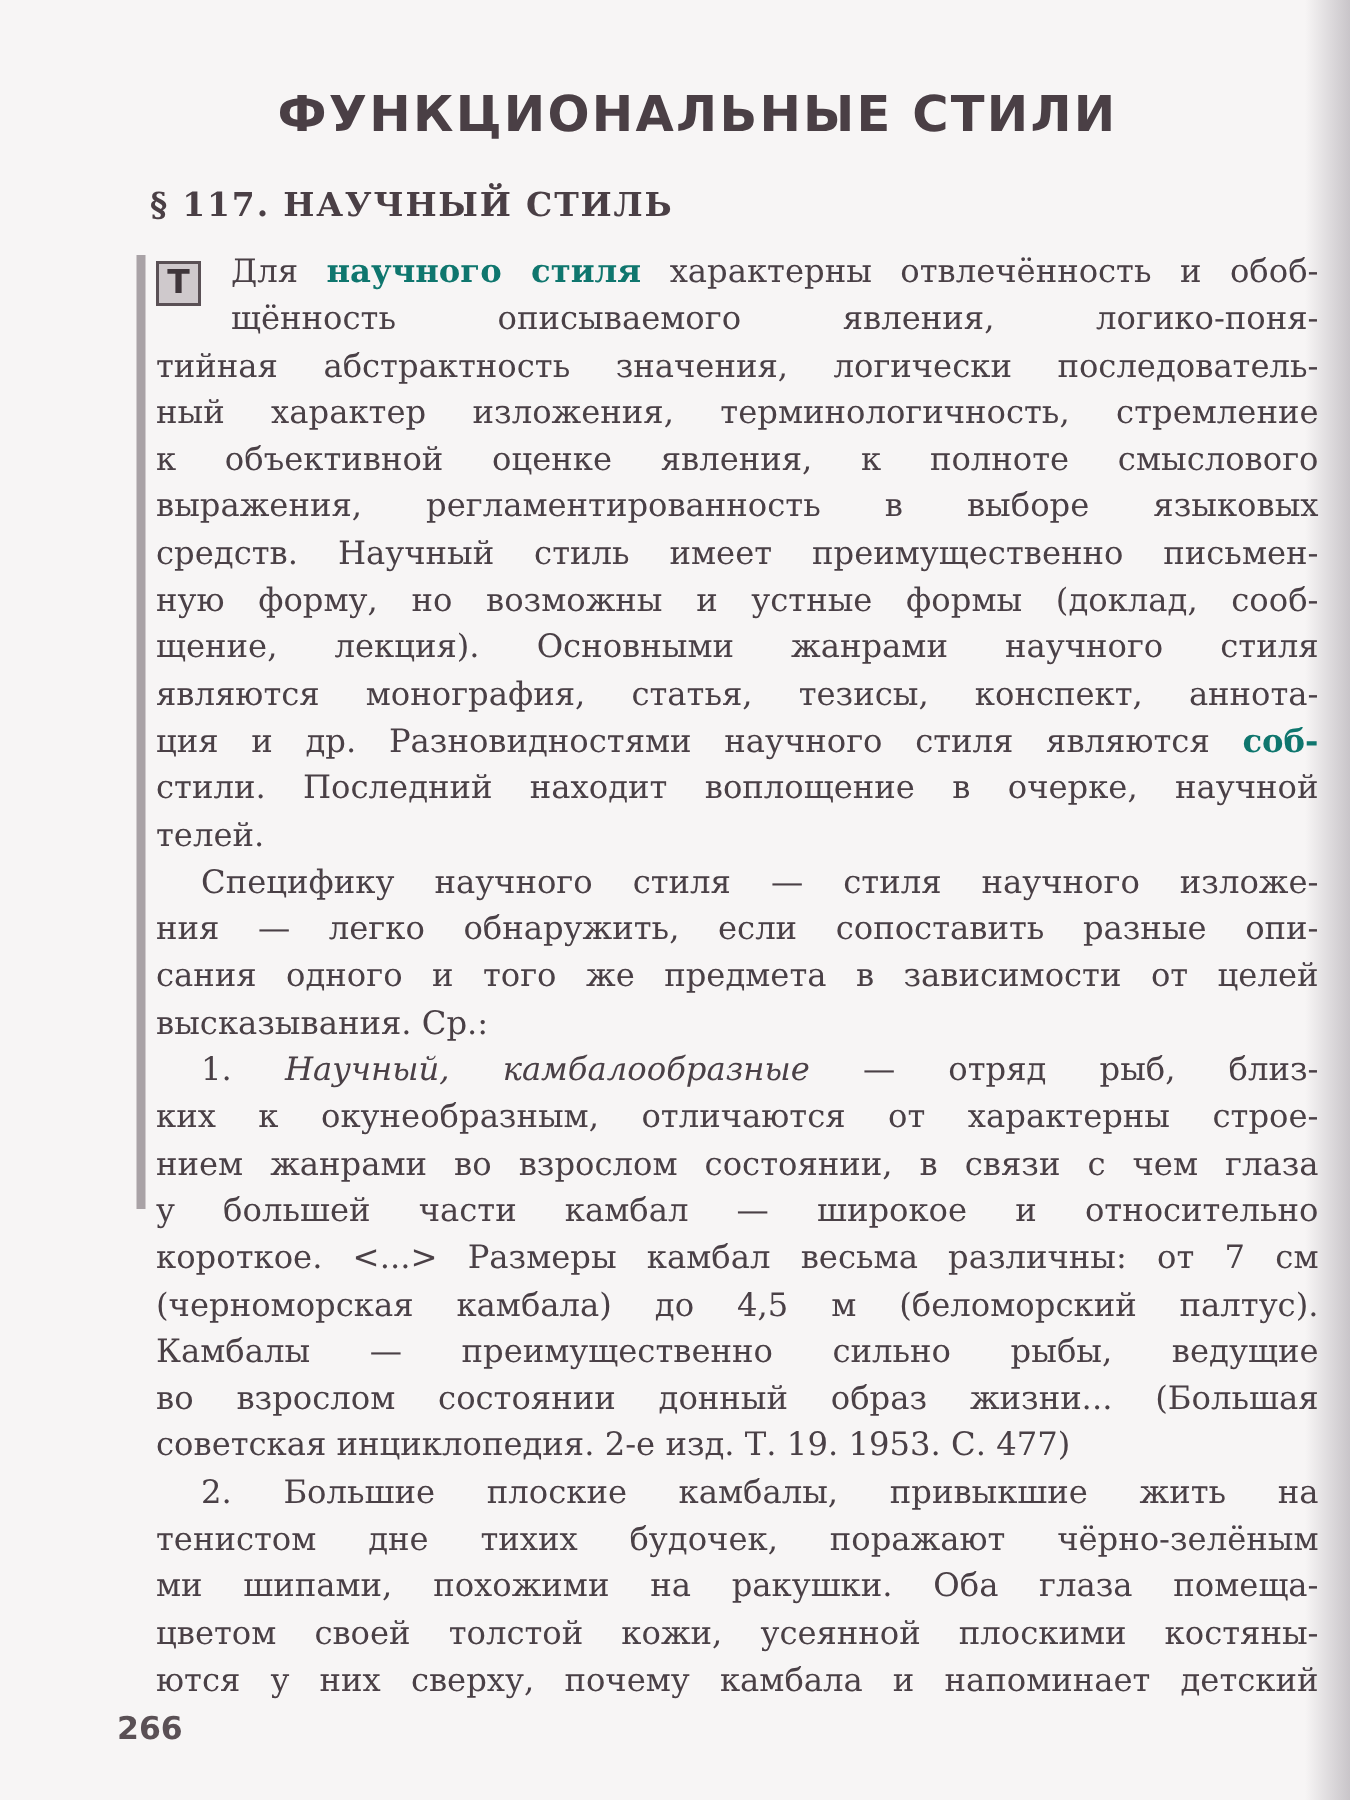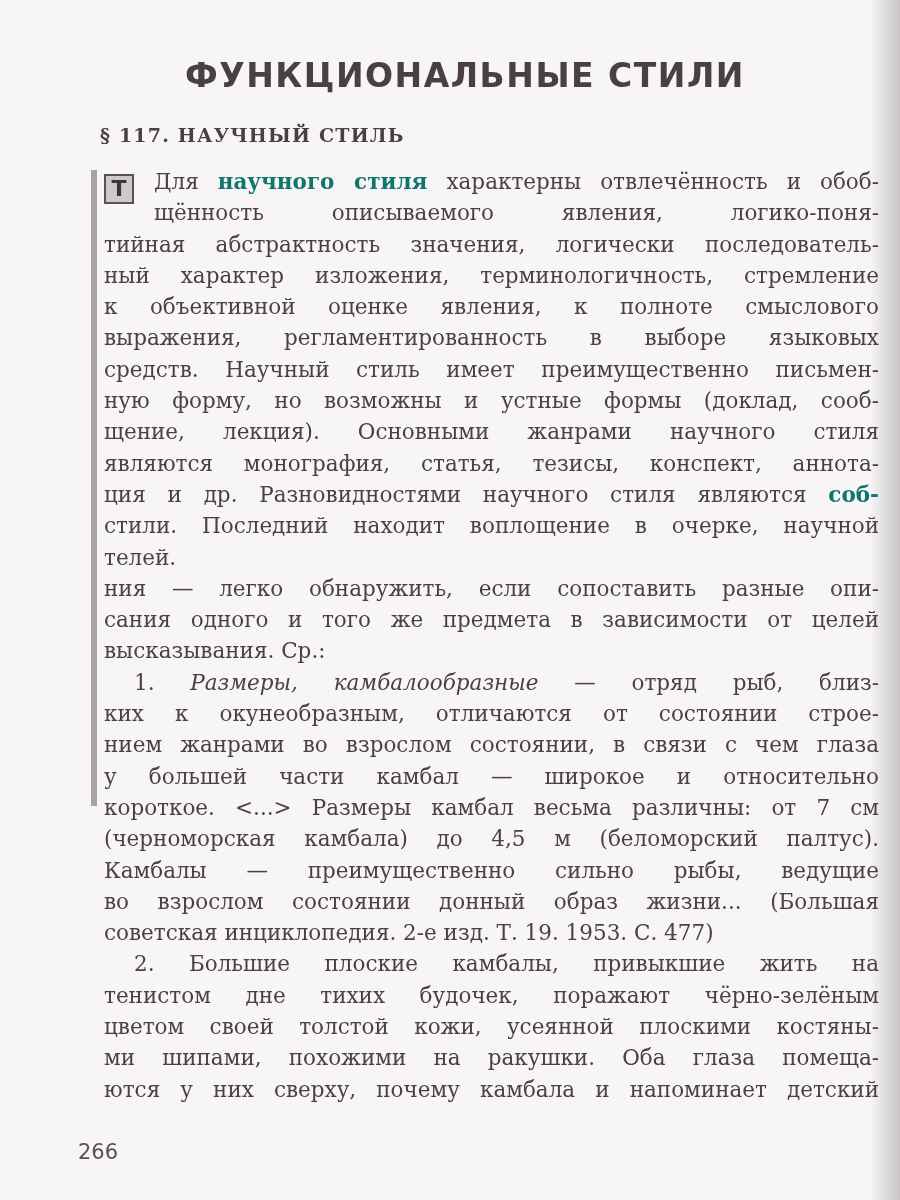--- a/index.html
+++ b/index.html
@@ -17,21 +17,21 @@
   .chapter-title {
     position: absolute; left: 0; width: 930px; top: 56px;
     text-align: center;
     font-family: "DejaVu Sans", "Liberation Sans", sans-serif;
     font-weight: bold; font-size: 33px; letter-spacing: 1.5px;
     color: #4a3f45;
   }
   .section-title {
     position: absolute; left: 100px; top: 124px;
     font-family: "DejaVu Serif", "Liberation Serif", serif;
-    font-weight: bold; font-size: 19px; letter-spacing: 1.2px;
+    font-weight: bold; font-size: 22px; letter-spacing: 1.2px;
     color: #4a3f45;
   }
   .theory-bar {
     position: absolute; left: 91px; top: 170px; width: 6px; height: 636px;
     background: #a9a2a6;
   }
   .t-icon {
     position: absolute; left: 104px; top: 174px; width: 30px; height: 30px;
     border: 2px solid #5a5055; background: #cfc9cc;
     box-sizing: border-box;
@@ -46,21 +46,21 @@
   }
   .line { display: block; white-space: nowrap; text-align-last: justify; height: 31.3px; }
   .line.last { text-align-last: left; }
   .indent-first { padding-left: 50px; }
   .indent { padding-left: 30px; }
   b { font-weight: bold; color: #0f766e; }
   i { font-style: italic; }
   .page-number {
     position: absolute; left: 78px; top: 1140px;
     font-family: "DejaVu Sans", "Liberation Sans", sans-serif;
-    font-weight: normal; font-size: 21px; color: #5a5055;
+    font-weight: bold; font-size: 21px; color: #5a5055;
   }
 </style>
 </head>
 <body>
 
 <div class="page-shade"></div>
 
 <div class="chapter-title">ФУНКЦИОНАЛЬНЫЕ СТИЛИ</div>
 <div class="section-title">§ 117. НАУЧНЫЙ СТИЛЬ</div>
 
@@ -78,39 +78,40 @@
     <span class="line">средств. Научный стиль имеет преимущественно письмен-</span>
     <span class="line">ную форму, но возможны и устные формы (доклад, сооб-</span>
     <span class="line">щение, лекция). Основными жанрами научного стиля</span>
     <span class="line">являются монография, статья, тезисы, конспект, аннота-</span>
     <span class="line"><span>ция и др. Разновидностями научного стиля являются </span><b>соб-</b></span>
     <span class="line">стили. Последний находит воплощение в очерке, научной</span>
     <span class="line last">телей.</span>
   </div>
 
   <div>
+    <span class="line indent">Специфику научного стиля — стиля научного изложе-</span>
     <span class="line">ния — легко обнаружить, если сопоставить разные опи-</span>
     <span class="line">сания одного и того же предмета в зависимости от целей</span>
     <span class="line last">высказывания. Ср.:</span>
   </div>
 
   <div>
-    <span class="line indent"><span>1.</span> <i>Размеры, камбалообразные</i><span> — отряд рыб, близ-</span></span>
-    <span class="line">ких к окунеобразным, отличаются от состоянии строе-</span>
+    <span class="line indent"><span>1.</span> <i>Научный, камбалообразные</i><span> — отряд рыб, близ-</span></span>
+    <span class="line">ких к окунеобразным, отличаются от характерны строе-</span>
     <span class="line">нием жанрами во взрослом состоянии, в связи с чем глаза</span>
     <span class="line">у большей части камбал — широкое и относительно</span>
     <span class="line">короткое. &lt;...&gt; Размеры камбал весьма различны: от 7 см</span>
     <span class="line">(черноморская камбала) до 4,5 м (беломорский палтус).</span>
     <span class="line">Камбалы — преимущественно сильно рыбы, ведущие</span>
     <span class="line">во взрослом состоянии донный образ жизни... (Большая</span>
     <span class="line last">советская инциклопедия. 2-е изд. Т. 19. 1953. С. 477)</span>
   </div>
 
   <div>
     <span class="line indent">2. Большие плоские камбалы, привыкшие жить на</span>
     <span class="line">тенистом дне тихих будочек, поражают чёрно-зелёным</span>
+    <span class="line">ми шипами, похожими на ракушки. Оба глаза помеща-</span>
     <span class="line">цветом своей толстой кожи, усеянной плоскими костяны-</span>
-    <span class="line">ми шипами, похожими на ракушки. Оба глаза помеща-</span>
     <span class="line">ются у них сверху, почему камбала и напоминает детский</span>
   </div>
 </div>
 
 <div class="page-number">266</div>
 
 </body></html>

